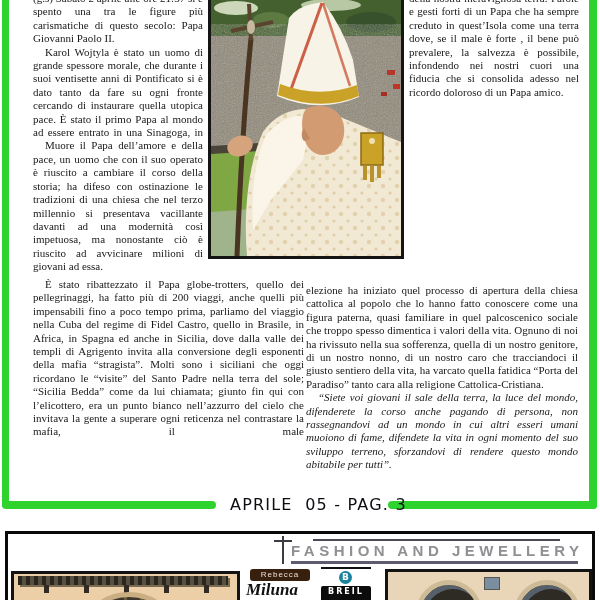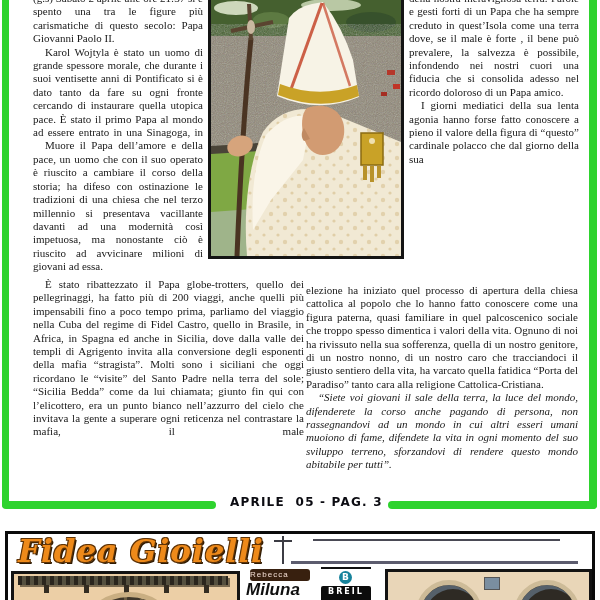--- a/index.html
+++ b/index.html
@@ -19,21 +19,21 @@
   .txt p.quote{font-style:italic;text-indent:12px;}
   .col1n{left:33px;top:-8px;width:170px;height:288px;}
   .col1w{left:33px;top:278px;width:271px;height:222px;}
   .col2n{left:409px;top:-8px;width:170px;height:292px;}
   .col2w{left:306px;top:284px;width:272px;height:207px;}
   
   .photo{position:absolute;left:208px;top:-3px;width:190px;height:256px;
          border:3px solid #141414;background:#9fb48a;overflow:hidden;}
   
   .footer{position:absolute;left:230px;top:495px;font-family:"DejaVu Sans",sans-serif;
-          font-weight:bold;font-size:12px;letter-spacing:1.2px;color:#0c0c12;white-space:pre;}
+          font-weight:normal;font-size:16px;letter-spacing:1.2px;color:#0c0c12;white-space:pre;}
   
   .ad{position:absolute;left:5px;top:531px;width:584px;height:80px;border:3px solid #0a0a0a;
       background:#fff;}
   .store-logo{position:absolute;left:10px;top:-1px;font-family:"DejaVu Serif",serif;
       font-style:italic;font-weight:bold;font-size:31px;letter-spacing:1px;
       color:var(--logo-orange,#ee8a1a);
       text-shadow:-1px -1px 0 #5f3306,1px -1px 0 #5f3306,-1px 1px 0 #5f3306,1px 1px 0 #5f3306,2px 2px 0 #2e1a02;}
   .bphoto{position:absolute;border:3px solid #131313;overflow:hidden;}
   .bphoto.leftb{left:3px;top:37px;width:223px;height:60px;background:#eccfa6;}
   .bphoto.rightb{left:377px;top:35px;width:201px;height:60px;background:#e9d6b8;}
@@ -47,22 +47,22 @@
       background:#2e2a24;border:5px solid #cdbb98;box-shadow:inset 4px 4px 0 #55606a;}
   .sign{position:absolute;left:96px;top:5px;width:14px;height:11px;background:#7a8ea0;border:1px solid #555;}
   .regmark-v{position:absolute;left:274px;top:2px;width:2px;height:28px;background:#3c3c44;}
   .regmark-h{position:absolute;left:266px;top:6px;width:18px;height:2px;background:#3c3c44;}
   .tag-line-top{position:absolute;left:305px;top:5px;width:247px;height:2px;background:#4a4a55;}
   .tagline{position:absolute;left:283px;top:8px;font-family:"Liberation Sans",sans-serif;
       font-weight:bold;font-size:15px;letter-spacing:4.5px;color:var(--tagline-gray,#8f8f94);white-space:nowrap;}
   .tag-line-bot{position:absolute;left:283px;top:27px;width:287px;height:3px;background:#5c5c6e;}
   .rebecca{position:absolute;left:242px;top:35px;width:60px;height:12px;background:#38200f;
       border-radius:3px;color:#f2dcd2;font-family:"Liberation Sans",sans-serif;font-size:8px;
-      letter-spacing:1px;text-align:left;line-height:12px;}
-  .miluna{position:absolute;left:238px;top:46px;font-family:Liberation Sans, sans-serif;
+      letter-spacing:1px;text-align:center;line-height:12px;}
+  .miluna{position:absolute;left:238px;top:46px;font-family:Liberation Serif, serif;
       font-style:italic;font-weight:bold;font-size:17px;color:#101010;}
   .breil-line{position:absolute;left:313px;top:33px;width:50px;height:2px;background:#101010;}
   .breil-circle{position:absolute;left:331px;top:37px;width:13px;height:13px;border-radius:50%;
       background:#17839c;color:#fff;font-family:"DejaVu Sans",sans-serif;font-size:9px;
       font-weight:bold;text-align:center;line-height:13px;}
   .breil-bar{position:absolute;left:313px;top:52px;width:50px;height:20px;background:#0c0c0c;
       border-radius:2px;color:#fff;font-family:"DejaVu Sans",sans-serif;font-weight:bold;
       font-size:8px;letter-spacing:2px;text-align:center;line-height:12px;}
 </style>
 </head>
@@ -78,21 +78,20 @@
   <div class="txt col1n">
     <p>(g.s) Sabato 2 aprile alle ore 21:37 si è spento una tra le figure più carismatiche di questo secolo: Papa Giovanni Paolo II.</p>
     <p class="ind cont">Karol Wojtyla è stato un uomo di grande spessore morale, che durante i suoi ventisette anni di Pontificato si è dato tanto da fare su ogni fronte cercando di instaurare quella utopica pace. È stato il primo Papa al mondo ad essere entrato in una Sinagoga, in</p>
     <p class="ind">Muore il Papa dell’amore e della pace, un uomo che con il suo operato è riuscito a cambiare il corso della storia; ha difeso con ostinazione le tradizioni di una chiesa che nel terzo millennio si presentava vacillante davanti ad una modernità così impetuosa, ma nonostante ciò è riuscito ad avvicinare milioni di giovani ad essa.</p>
   </div>
   <div class="txt col1w">
     <p class="ind cont">È stato ribattezzato il Papa globe-trotters, quello dei pellegrinaggi, ha fatto più di 200 viaggi, anche quelli più impensabili fino a poco tempo prima, parliamo del viaggio nella Cuba del regime di Fidel Castro, quello in Brasile, in Africa, in Spagna ed anche in Sicilia, dove dalla valle dei templi di Agrigento invita alla conversione degli esponenti della mafia “stragista”. Molti sono i siciliani che oggi ricordano le “visite” del Santo Padre nella terra del sole; “Sicilia Bedda” come da lui chiamata; giunto fin qui con l’elicottero, era un punto bianco nell’azzurro del cielo che invitava la gente a superare ogni reticenza nel contrastare la mafia, il male</p>
   </div>
   <div class="txt col2n">
     <p>della nostra meravigliosa terra. Parole e gesti forti di un Papa che ha sempre creduto in quest’Isola come una terra dove, se il male è forte , il bene può prevalere, la salvezza è possibile, infondendo nei nostri cuori una fiducia che si consolida adesso nel ricordo doloroso di un Papa amico.</p>
-    <p class="ind cont">I giorni mediatici della sua lenta agonia hanno forse fatto conoscere a pieno il valore della figura di “questo” cardinale polacco che dal giorno della sua</p>
   </div>
   <div class="txt col2w">
     <p>elezione ha iniziato quel processo di apertura della chiesa cattolica al popolo che lo hanno fatto conoscere come una figura paterna, quasi familiare in quel palcoscenico sociale che troppo spesso dimentica i valori della vita. Ognuno di noi ha rivissuto nella sua sofferenza, quella di un nostro genitore, di un nostro nonno, di un nostro caro che tracciandoci il giusto sentiero della vita, ha varcato quella fatidica “Porta del Paradiso” tanto cara alla religione Cattolica-Cristiana.</p>
     <p class="quote">“Siete voi giovani il sale della terra, la luce del mondo, difenderete la corso anche pagando di persona, non rassegnandovi ad un mondo in cui altri esseri umani muoiono di fame, difendete la vita in ogni momento del suo sviluppo terreno, sforzandovi di rendere questo mondo abitabile per tutti”.</p>
   </div>
 
   <div class="photo">
     <svg width="190" height="256" viewBox="0 0 190 256" xmlns="http://www.w3.org/2000/svg">
       <defs>
         <filter id="grain">
@@ -143,35 +142,35 @@
       <path d="M20,31 L62,22" stroke="#5a4430" stroke-width="4" fill="none"></path>
       <ellipse cx="40" cy="27" rx="4" ry="7" fill="#c9b8a0"></ellipse>
 
       <ellipse cx="29" cy="146" rx="13" ry="10" fill="#d6a47c" transform="rotate(-20 29 146)"></ellipse>
     </svg>
   </div>
 
   <div class="footer">APRILE  05 - PAG. 3</div>
 
   <div class="ad">
-    <div class="store-logo">Fidea Gioielli</div>
 
     <div class="bphoto leftb">
       <div class="balcony"></div>
       <div class="bracket" style="left:30px"></div>
       <div class="bracket" style="left:70px"></div>
       <div class="bracket" style="left:110px"></div>
       <div class="bracket" style="left:150px"></div>
       <div class="bracket" style="left:190px"></div>
       <div class="fanlight"></div>
     </div>
 
     <div class="regmark-v"></div>
     <div class="regmark-h"></div>
     <div class="tag-line-top"></div>
+    <div class="tagline">FASHION AND JEWELLERY</div>
     <div class="tag-line-bot"></div>
 
     <div class="rebecca">Rebecca</div>
     <div class="miluna">Miluna</div>
     <div class="breil-line"></div>
     <div class="breil-circle">B</div>
     <div class="breil-bar">BREIL</div>
 
     <div class="bphoto rightb">
       <div class="archwin" style="left:28px"></div>

